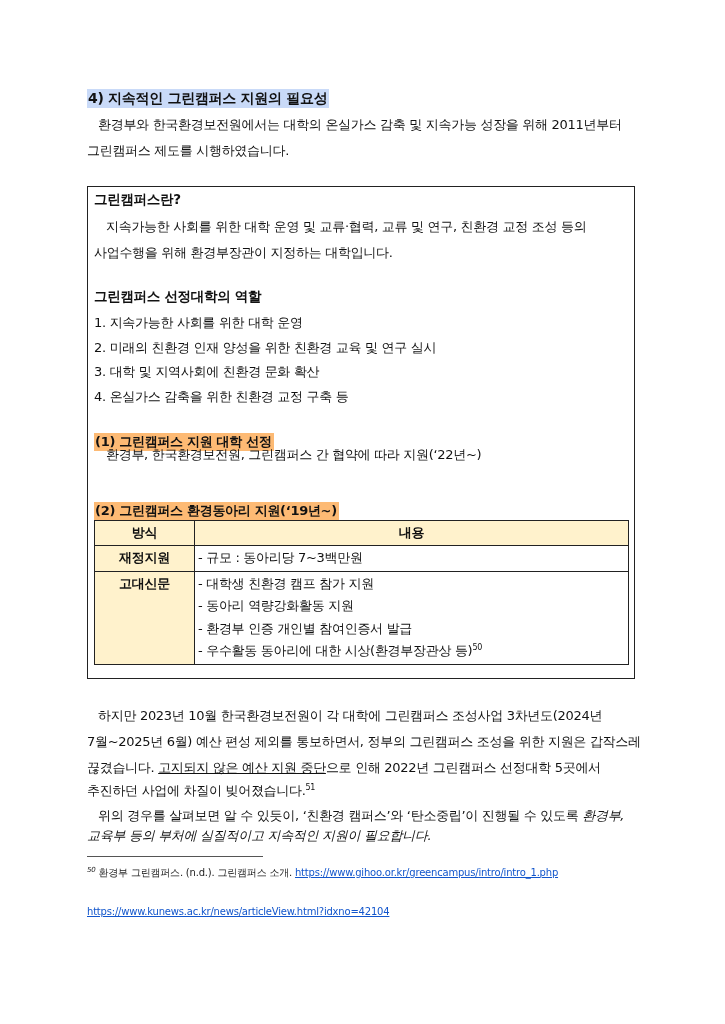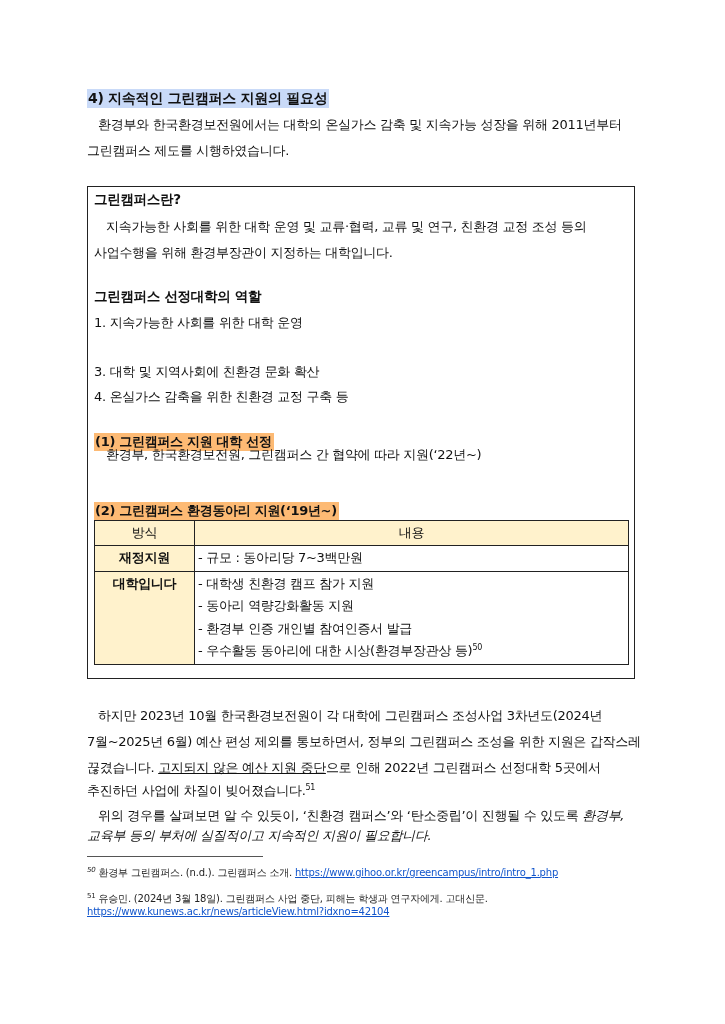--- a/index.html
+++ b/index.html
@@ -26,21 +26,21 @@
     }
     .box-title { font-weight: bold; font-size: 13.5px; letter-spacing: -0.3px; }
     table.support {
       position: absolute; left: 94px; top: 520px; width: 535px;
       border-collapse: collapse; font-size: 13px; letter-spacing: -0.3px;
     }
     table.support td, table.support th {
       border: 1.5px solid #222; padding: 0 3px; vertical-align: top;
     }
     table.support th {
-      background: #fff2cc; font-weight: normal; text-align: center; height: 24px; line-height: 24px;
+      background: #fff2cc; font-weight: bold; text-align: center; height: 24px; line-height: 24px;
     }
     table.support td.method {
       background: #fff2cc; font-weight: bold; text-align: center; width: 93px;
       line-height: 24px;
     }
     table.support td.content { line-height: 22.5px; padding-top: 1px; padding-bottom: 1px; }
     sup { font-size: 8px; line-height: 0; vertical-align: super; }
     .underline { text-decoration: underline; }
     .italic { font-style: italic; }
     .fn-rule { position: absolute; left: 87px; top: 856px; width: 176px; height: 0; border-top: 1.2px solid #555; }
@@ -60,20 +60,21 @@
   <div class="abs body-text" style="left:87px; top:142px;">그린캠퍼스 제도를 시행하였습니다.</div>
 
   <div class="box"></div>
 
   <div class="abs box-title" style="left:94px; top:191px;">그린캠퍼스란?</div>
   <div class="abs body-text" style="left:106px; top:218px;">지속가능한 사회를 위한 대학 운영 및 교류·협력, 교류 및 연구, 친환경 교정 조성 등의</div>
   <div class="abs body-text" style="left:94px; top:244px;">사업수행을 위해 환경부장관이 지정하는 대학입니다.</div>
 
   <div class="abs box-title" style="left:94px; top:288px;">그린캠퍼스 선정대학의 역할</div>
   <div class="abs body-text" style="left:94px; top:314px;">1. 지속가능한 사회를 위한 대학 운영</div>
+  <div class="abs body-text" style="left:94px; top:339px;">2. 미래의 친환경 인재 양성을 위한 친환경 교육 및 연구 실시</div>
   <div class="abs body-text" style="left:94px; top:363px;">3. 대학 및 지역사회에 친환경 문화 확산</div>
   <div class="abs body-text" style="left:94px; top:388px;">4. 온실가스 감축을 위한 친환경 교정 구축 등</div>
 
   <div class="abs" style="left:94px; top:431px;">
     <span class="green-hl">(1) 그린캠퍼스 지원 대학 선정</span>
   </div>
   <div class="abs body-text" style="left:106px; top:446px;">환경부, 한국환경보전원, 그린캠퍼스 간 협약에 따라 지원(‘22년~)</div>
 
   <div class="abs" style="left:94px; top:500px;">
     <span class="green-hl">(2) 그린캠퍼스 환경동아리 지원(‘19년~)</span>
@@ -85,21 +86,21 @@
       <th style="width:93px;">방식</th>
       <th>내용</th>
     </tr>
     <tr>
       <td class="method">재정지원</td>
       <td class="content">
         <div>- 규모 : 동아리당 7~3백만원</div>
       </td>
     </tr>
     <tr>
-      <td class="method">대학입니다</td>
+      <td class="method">고대신문</td>
       <td class="content">
         <div>- 대학생 친환경 캠프 참가 지원</div>
         <div>- 동아리 역량강화활동 지원</div>
         <div>- 환경부 인증 개인별 참여인증서 발급</div>
         <div><span>- 우수활동 동아리에 대한 시상(환경부장관상 등)</span><sup>50</sup></div>
       </td>
     </tr>
   </tbody>
     </table>
 
@@ -117,21 +118,17 @@
   </div>
   <div class="abs body-text italic" style="left:87px; top:827px;">교육부 등의 부처에 실질적이고 지속적인 지원이 필요합니다.</div>
 
   <div class="fn-rule"></div>
 
   <div class="abs footnote" style="left:87px; top:866px;">
     <span class="fn-mark italic">50</span>
     <span>환경부 그린캠퍼스. (n.d.). 그린캠퍼스 소개. </span><a>https://www.gihoo.or.kr/greencampus/intro/intro_1.php</a>
   </div>
 
-  <div class="abs footnote" style="left:87px; top:892px;">
-    <span class="fn-mark">51</span>
-    <span>유승민. (2024년 3월 18일). 그린캠퍼스 사업 중단, 피해는 학생과 연구자에게. 고대신문.</span>
-  </div>
   <div class="abs footnote" style="left:87px; top:905px;">
     <a>https://www.kunews.ac.kr/news/articleView.html?idxno=42104</a>
   </div>
 
 </div>
 
 </body></html>

